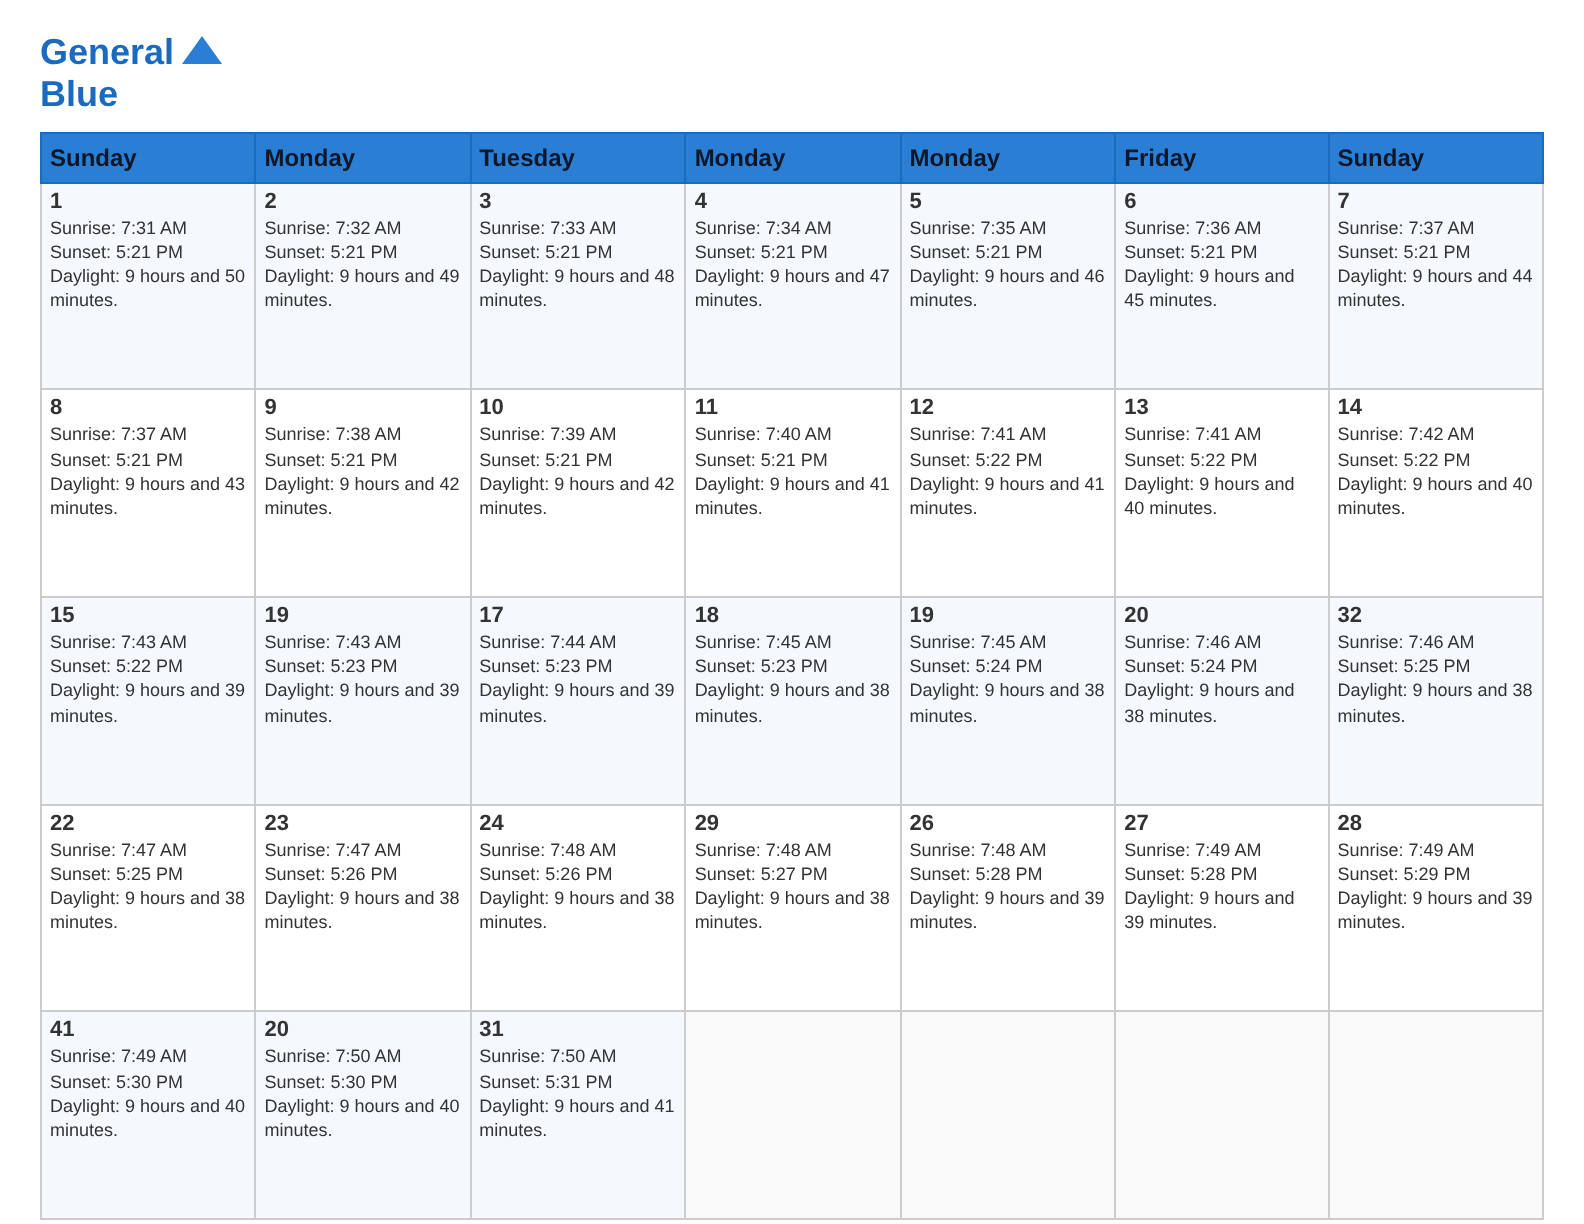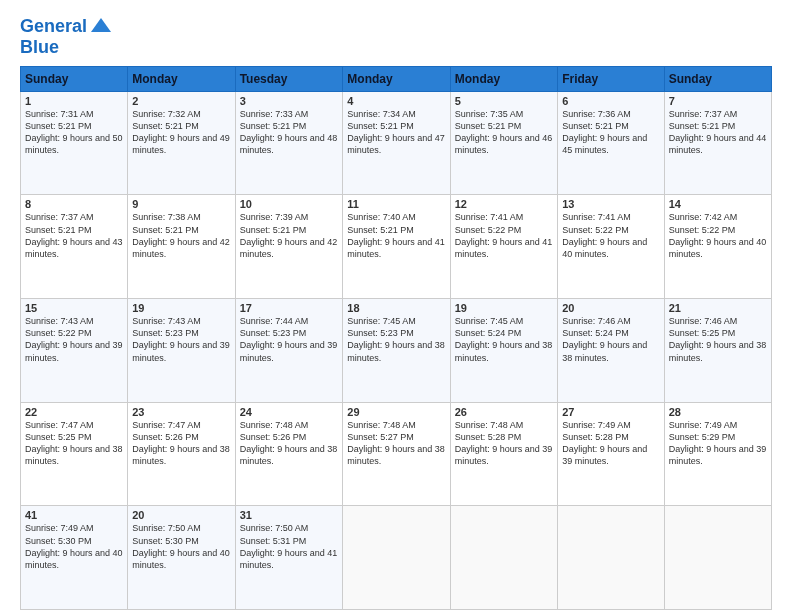--- a/index.html
+++ b/index.html
@@ -218,21 +218,21 @@
         </td>
           <td>
           <span class="day-num">19</span>
           <span class="day-info">Sunrise: 7:45 AM<br>Sunset: 5:24 PM<br>Daylight: 9 hours and 38 minutes.</span>
         </td>
           <td>
           <span class="day-num">20</span>
           <span class="day-info">Sunrise: 7:46 AM<br>Sunset: 5:24 PM<br>Daylight: 9 hours and 38 minutes.</span>
         </td>
           <td>
-          <span class="day-num">21</span>
+          <span class="day-num">32</span>
           <span class="day-info">Sunrise: 7:46 AM<br>Sunset: 5:25 PM<br>Daylight: 9 hours and 38 minutes.</span>
         </td>
         </tr>
         <tr>
           <td>
           <span class="day-num">22</span>
           <span class="day-info">Sunrise: 7:47 AM<br>Sunset: 5:25 PM<br>Daylight: 9 hours and 38 minutes.</span>
         </td>
           <td>
           <span class="day-num">23</span>

